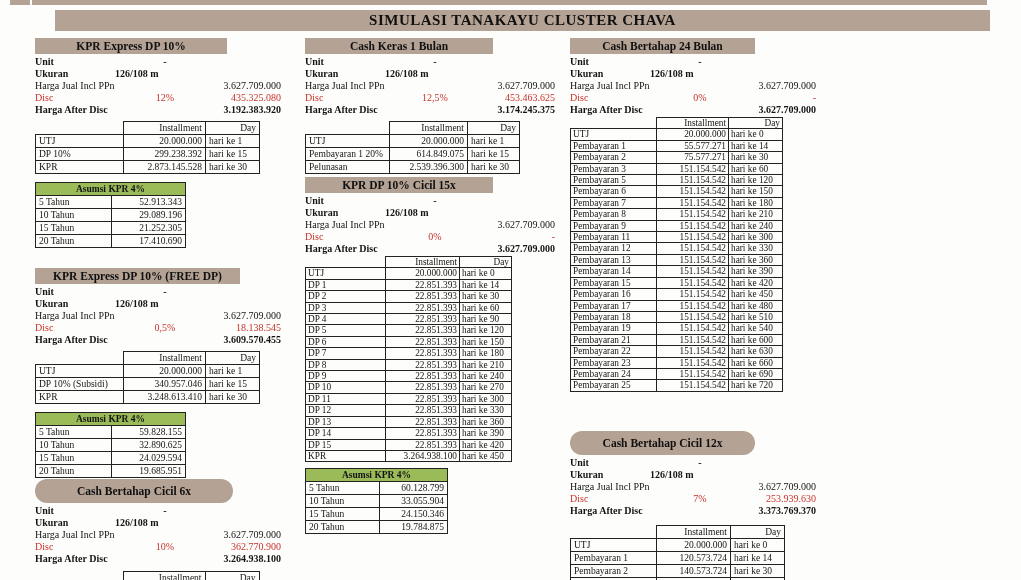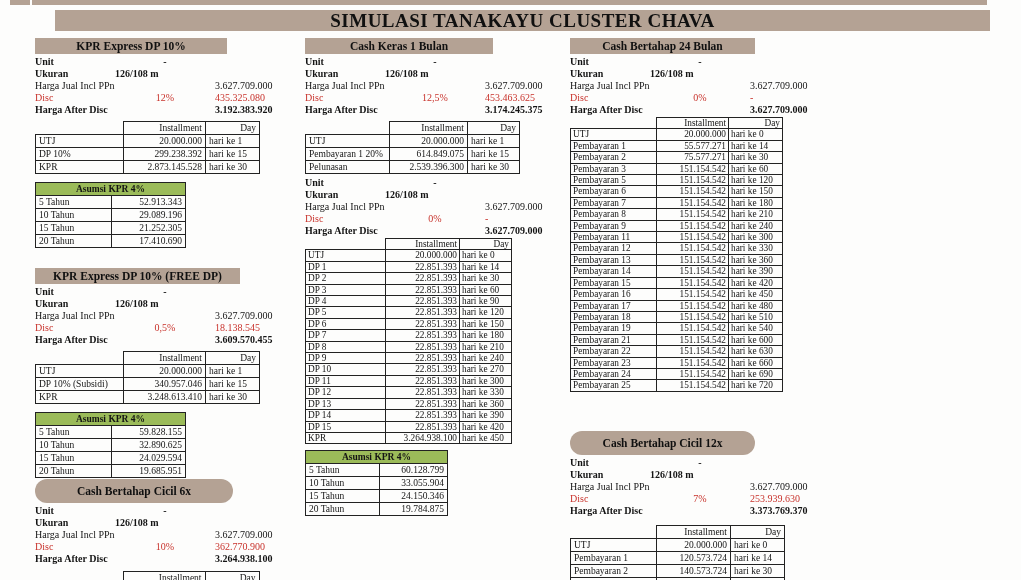--- a/index.html
+++ b/index.html
@@ -5,34 +5,34 @@
   html,body{margin:0;padding:0}
   body{
     width:1021px;height:580px;position:relative;overflow:hidden;
     background:#fdfdfc;color:#141414;
     font-family:"Liberation Serif", serif;
   }
   .topstrip{position:absolute;background:var(--tan);}
   .titlebar{
     position:absolute;left:55px;top:10px;width:935px;height:21px;
     background:var(--tan);text-align:center;font-weight:bold;
-    font-size:19px;line-height:21px;letter-spacing:.5px;color:#101010;
+    font-size:15px;line-height:21px;letter-spacing:.5px;color:#101010;
   }
   .block{position:absolute;}
   .hdr{
     background:var(--tan);font-weight:bold;text-align:center;
     font-size:11.5px;height:16px;line-height:16px;color:#101010;
     margin-bottom:2px;
   }
   .hdr.tall{height:24px;line-height:24px;border-radius:12px;}
   .info .irow{display:flex;height:12px;line-height:12px;font-size:10px;}
   .info .l{width:80px;white-space:nowrap;}
   .info .m{width:100px;text-align:center;white-space:nowrap;}
   .info .m.ml{text-align:left;}
-  .info .r{flex:1;text-align:left;white-space:nowrap;}
+  .info .r{flex:1;text-align:right;white-space:nowrap;}
   .irow.b{font-weight:bold;}
   .irow.red{color:var(--red);}
   table{border-collapse:collapse;table-layout:fixed;font-size:9.5px;}
   .inst{margin-top:5px;}
   .inst.tight{margin-top:1px;}
   .inst.mt6{margin-top:6px;}
   .inst.mt8{margin-top:8px;}
   .inst th,.inst td,.asum th,.asum td{
     border:1px solid #222;padding:0 3px;height:12px;line-height:11px;
     overflow:hidden;white-space:nowrap;
@@ -339,20 +339,21 @@
         <tr>
           <td>Pelunasan</td>
           <td>2.539.396.300</td>
           <td>hari ke 30</td>
         </tr>
       </tbody>
   </table>
 </section>
 
 <section class="block" style="left:305px;top:177px;width:250px">
+  <div class="hdr" style="width:188px">KPR DP 10% Cicil 15x</div>
   <div class="info">
       <div class="irow b">
         <span class="l">Unit</span>
         <span class="m ">-</span>
         <span class="r"></span>
       </div>
       <div class="irow b">
         <span class="l">Ukuran</span>
         <span class="m ml">126/108 m</span>
         <span class="r"></span>

